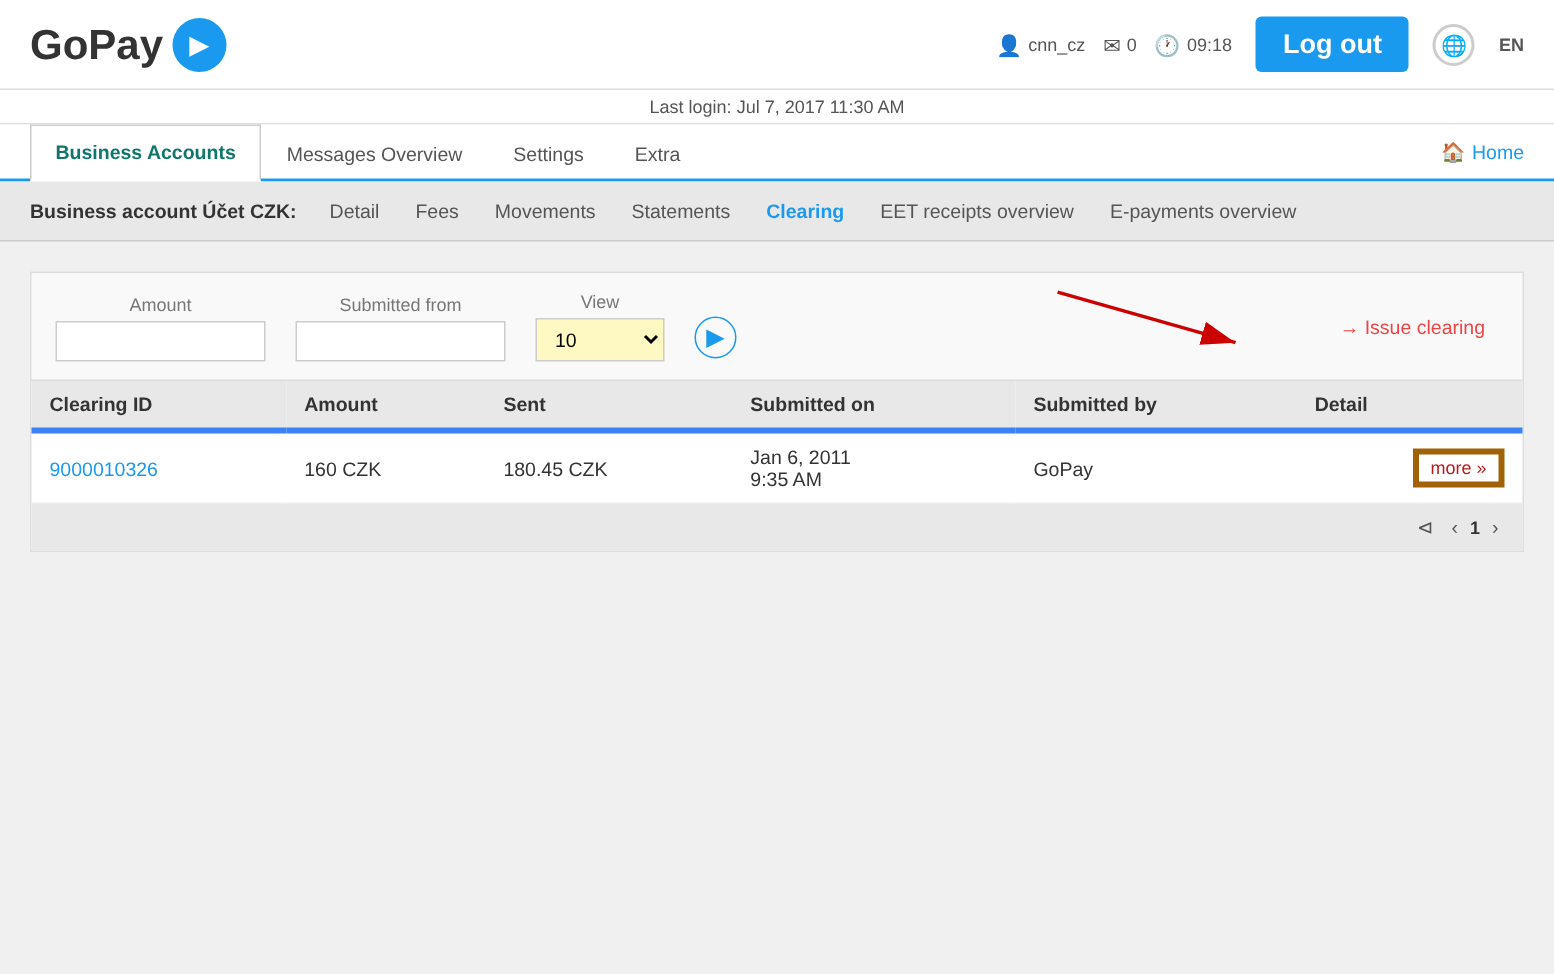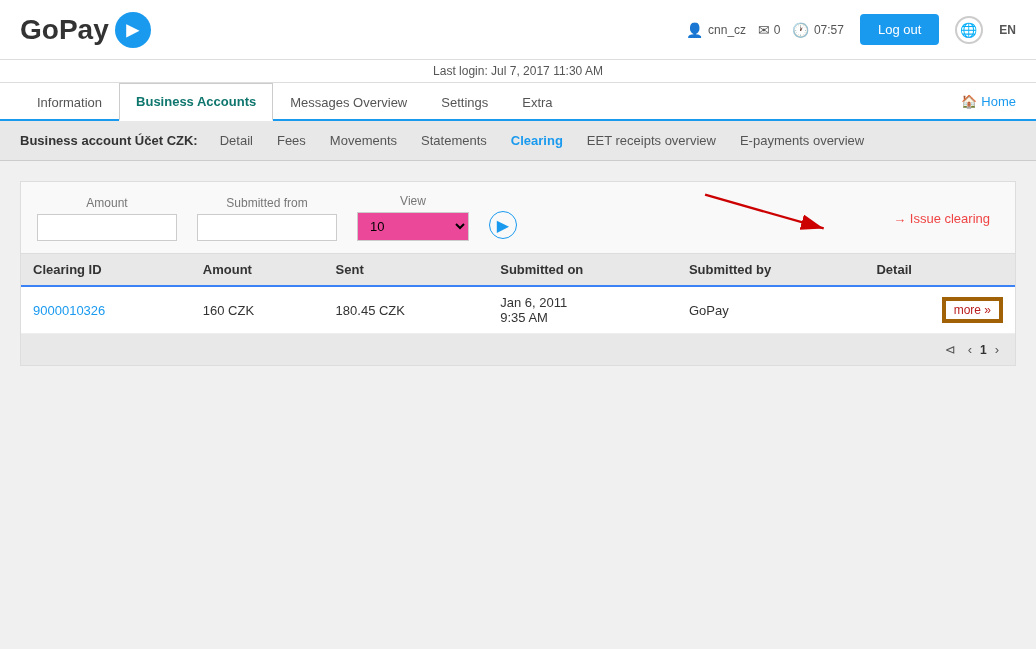--- a/index.html
+++ b/index.html
@@ -53,23 +53,23 @@
       display: flex;
       align-items: center;
       gap: 4px;
     }
     .logout-btn {
       background: #1a9aef;
       color: white;
       border: none;
       padding: 8px 18px;
       border-radius: 4px;
-      font-size: 13px;
-      cursor: pointer;
-      font-weight: normal;
+      font-size: 18px;
+      cursor: pointer;
+      font-weight: bold;
     }
     .lang-globe {
       width: 28px;
       height: 28px;
       border-radius: 50%;
       border: 2px solid #ccc;
       display: flex;
       align-items: center;
       justify-content: center;
       font-size: 14px;
@@ -195,22 +195,22 @@
     .filter-select-group {
       display: flex;
       flex-direction: column;
       gap: 4px;
       justify-content: flex-end;
     }
     .filter-select {
       border: 1px solid #ccc;
       padding: 5px 8px;
       font-size: 13px;
-      width: 112px;
-      background: #ec4899;
+      width: 86px;
+      background: #fef9c3;
       cursor: pointer;
     }
     .filter-go-btn {
       background: transparent;
       border: 1px solid #1a9aef;
       border-radius: 50%;
       width: 28px;
       height: 28px;
       color: #1a9aef;
       font-size: 16px;
@@ -245,21 +245,21 @@
     }
     .clearing-table thead tr {
       background: #e8e8e8;
     }
     .clearing-table th {
       padding: 8px 12px;
       text-align: left;
       font-size: 13px;
       font-weight: bold;
       color: #333;
-      border-bottom: 2px solid #3b82f6;
+      border-bottom: 4px solid #3b82f6;
     }
     .clearing-table td {
       padding: 8px 12px;
       font-size: 13px;
       color: #333;
       border-bottom: 1px solid #eee;
     }
     .detail-th {
       text-align: right;
     }
@@ -325,36 +325,35 @@
       <div class="user-item">
         <span style="font-size:14px;">👤</span>
         <span>cnn_cz</span>
       </div>
       <div class="user-item">
         <span style="font-size:14px;">✉</span>
         <span>0</span>
       </div>
       <div class="user-item">
         <span style="font-size:14px;">🕐</span>
-        <span>07:57</span>
+        <span>09:18</span>
       </div>
     </div>
     <button class="logout-btn">Log out</button>
     <div class="lang-globe">🌐</div>
     <span class="lang-text">EN</span>
   </div>
 </div>
 
 <div class="login-bar">
   <span>Last login: Jul 7, 2017 11:30 AM</span>
 </div>
 
 <div class="nav-tabs">
   <div class="nav-tabs-left">
-    <div class="nav-tab">Information</div>
     <div class="nav-tab active">Business Accounts</div>
     <div class="nav-tab">Messages Overview</div>
     <div class="nav-tab">Settings</div>
     <div class="nav-tab">Extra</div>
   </div>
   <div class="home-link">
     <span>🏠</span>
     <span>Home</span>
   </div>
 </div>

